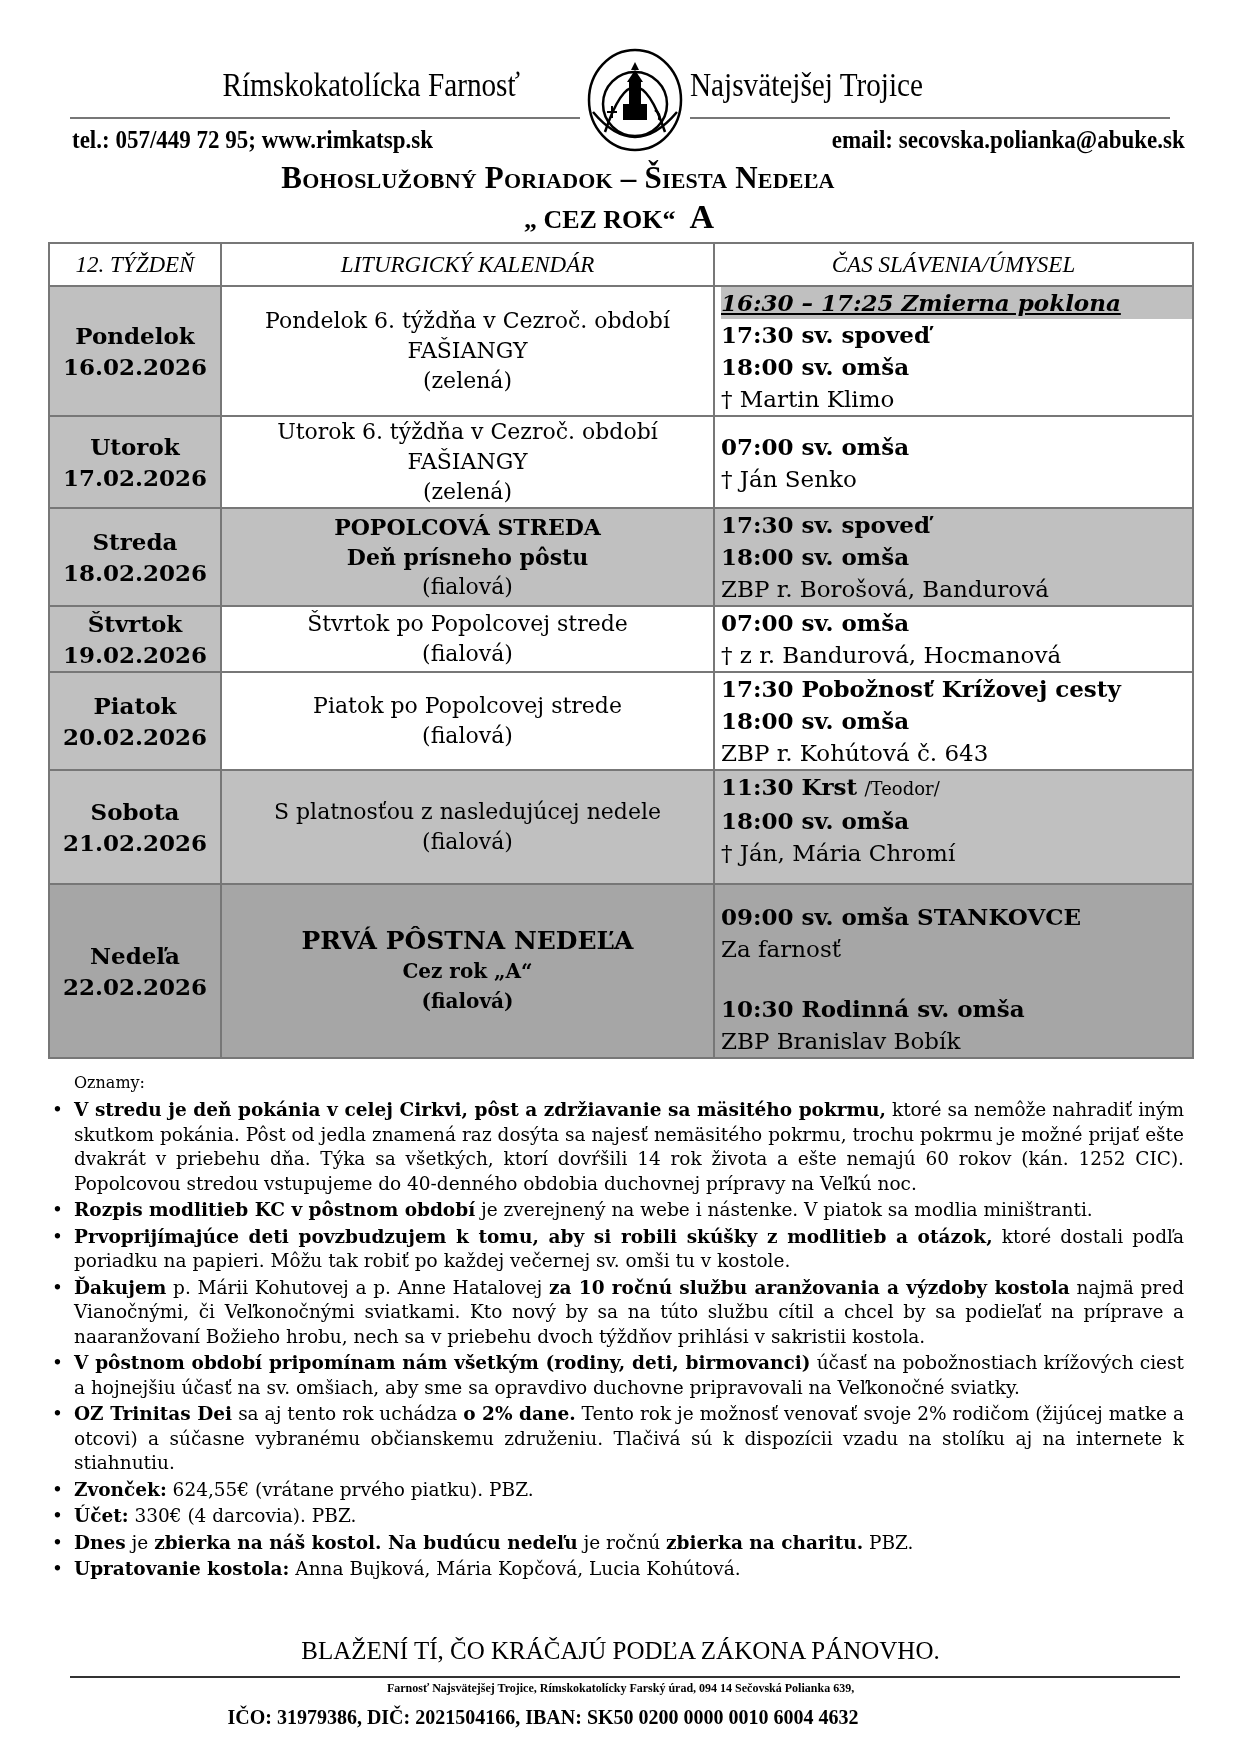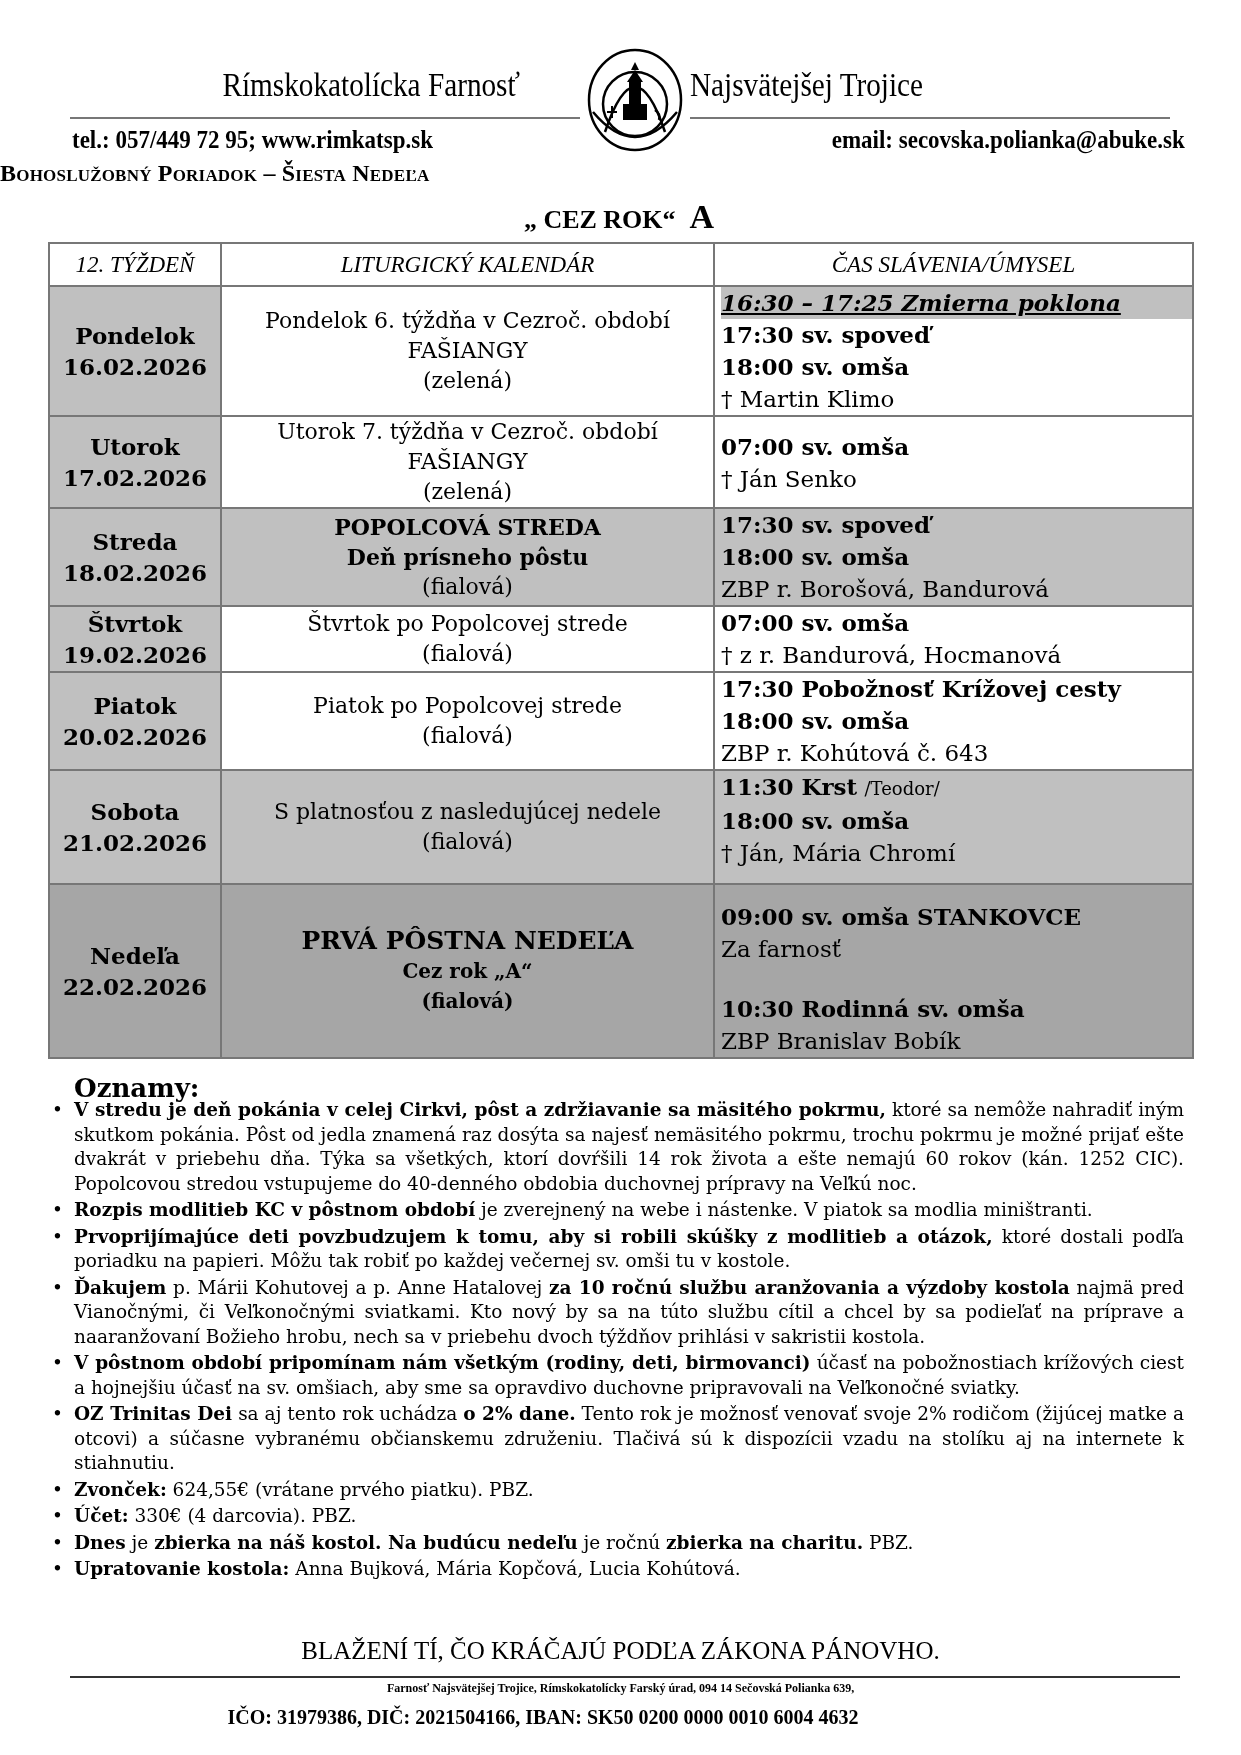--- a/index.html
+++ b/index.html
@@ -7,42 +7,42 @@
 
   
   .hdr-left { position: absolute; left: 60px; top: 66px; width: 460px; text-align: right; font-family: "Liberation Serif", serif; font-size: 34px; transform: scaleX(0.86); transform-origin: right center; }
   .hdr-right { position: absolute; left: 690px; top: 66px; width: 460px; font-family: "Liberation Serif", serif; font-size: 34px; transform: scaleX(0.86); transform-origin: left center; }
   .hdr-line { position: absolute; top: 117px; height: 2px; background: #777; }
   .hdr-line.l { left: 70px; width: 510px; }
   .hdr-line.r { left: 690px; width: 480px; }
   .logo { position: absolute; left: 585px; top: 42px; width: 100px; height: 112px; }
   .contact-left { position: absolute; left: 72px; top: 126px; font-family: "Liberation Serif", serif; font-weight: bold; font-size: 25px; transform: scaleX(0.92); transform-origin: left center; }
   .contact-right { position: absolute; right: 56px; top: 126px; font-family: "Liberation Serif", serif; font-weight: bold; font-size: 25px; transform: scaleX(0.92); transform-origin: right center; }
-  .title { position: absolute; left: 0; width: 1116px; top: 160px; font-family: "Liberation Serif", serif; font-weight: bold; font-size: 24px; font-variant: small-caps; letter-spacing: 0.2px; }
+  .title { position: absolute; left: 0; width: 1116px; top: 160px; text-align: center; font-family: "Liberation Serif", serif; font-weight: bold; font-size: 31px; font-variant: small-caps; letter-spacing: 0.2px; }
   .subtitle { position: absolute; left: 0; width: 1238px; top: 198px; text-align: center; font-family: "Liberation Serif", serif; font-weight: bold; font-size: 26px; }
   .subtitle .big { font-size: 34px; margin-left: 14px; }
 
   
   table.sched { position: absolute; left: 48px; top: 242px; width: 1146px; border-collapse: collapse; }
   table.sched td { border: 2px solid #777; padding: 0; vertical-align: middle; }
   table.sched td.c1 { width: 170px; text-align: center; }
   table.sched td.c2 { width: 491px; text-align: center; }
   table.sched td.c3 { padding-left: 6px; vertical-align: top; }
   .th { font-family: "Liberation Serif", serif; font-style: italic; font-variant: small-caps; font-size: 23px; height: 41px; }
   .day { font-weight: bold; font-size: 23px; line-height: 31px; }
   .lit { font-size: 22px; line-height: 30px; font-family: "DejaVu Serif", serif; }
   .svc { font-size: 23px; line-height: 32px; }
   .svc .b { font-weight: bold; }
   .svc .hl { font-style: italic; font-weight: bold; text-decoration: underline; background: #c0c0c0; display: inline-block; width: 100%; }
   .svc .small { font-weight: normal; font-size: 18px; }
   .gray { background: #c0c0c0; }
   .dgray { background: #a6a6a6; }
 
   
-  .ann-title { position: absolute; left: 74px; top: 1073px; font-size: 26px; font-weight: bold; }
+  .ann-title { position: absolute; left: 74px; top: 1073px; font-size: 16px; }
   ul.ann { position: absolute; left: 74px; top: 1098px; width: 1110px; margin: 0; padding: 0; list-style: none; font-size: 18.5px; line-height: 24.5px; }
   ul.ann li { position: relative; padding-left: 0; text-align: justify; margin-bottom: 2px; }
   ul.ann li .bullet { position: absolute; left: -22px; top: 0; }
   ul.ann b { font-weight: bold; }
 
   .motto { position: absolute; left: 0; width: 1241px; top: 1637px; text-align: center; font-family: "Liberation Serif", serif; font-size: 25px; }
   .foot-line { position: absolute; left: 70px; width: 1110px; top: 1676px; height: 2px; background: #333; }
   .foot1 { position: absolute; left: 0; width: 1241px; top: 1681px; text-align: center; font-family: "Liberation Serif", serif; font-weight: bold; font-size: 12px; }
   .foot2 { position: absolute; left: 0; width: 1086px; top: 1706px; text-align: center; font-family: "Liberation Serif", serif; font-weight: bold; font-size: 20px; }
 </style>
@@ -103,21 +103,21 @@
       </tr>
       <tr style="height: 89px;">
         <td class="c1 gray">
           <div class="day">
             <div>Utorok</div>
             <div>17.02.2026</div>
           </div>
         </td>
         <td class="c2 ">
           <div class="lit">
-            <div>Utorok 7. týždňa v Cezroč. období</div>
+            <div>Utorok 6. týždňa v Cezroč. období</div>
             <div>FAŠIANGY</div>
             <div>(zelená)</div>
           </div>
         </td>
         <td class="c3 ">
           <div class="svc" style="padding-top: 14px;">
             <div style="min-height: 28px;"><span class="b">07:00 sv. omša</span></div>
             <div style="min-height: 28px;"><span>† Ján Senko</span></div>
           </div>
         </td>

